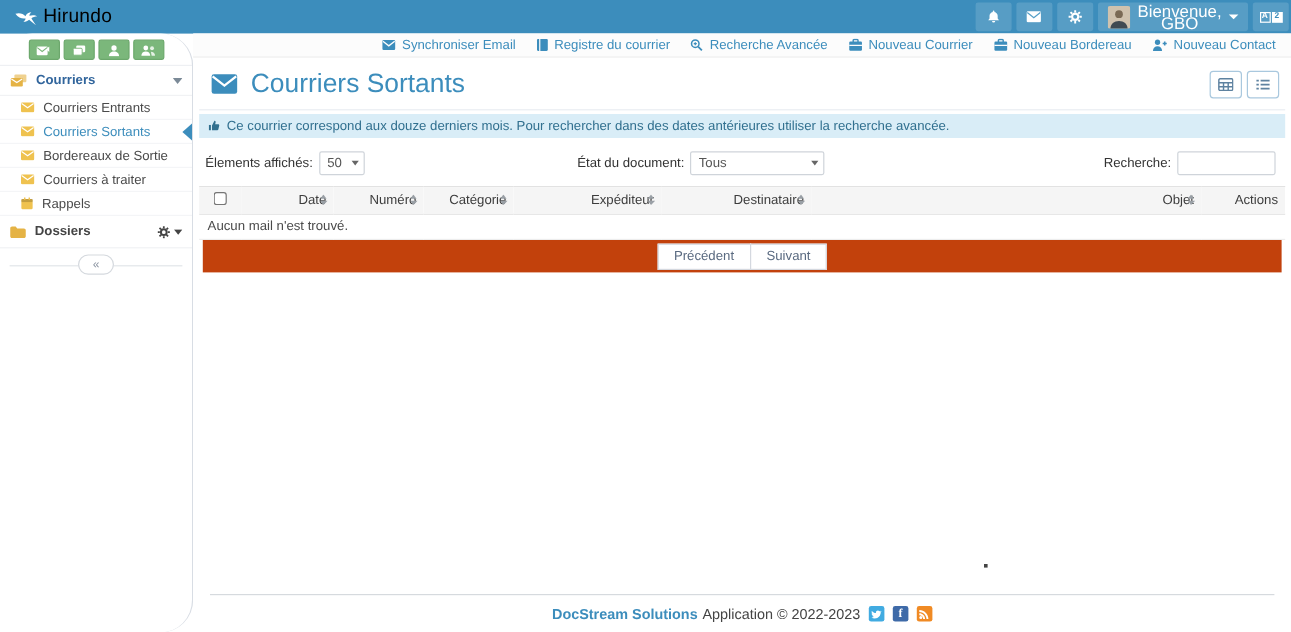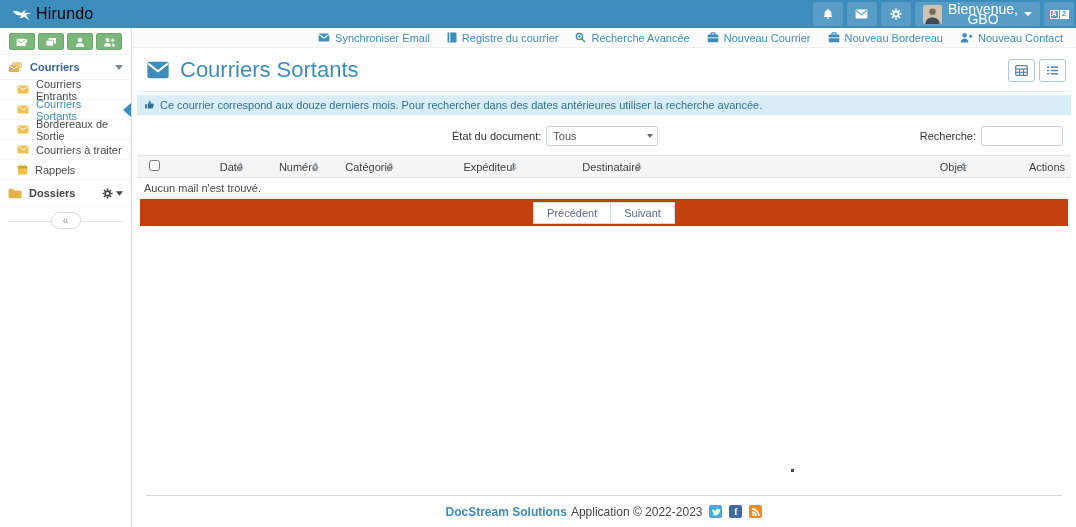--- a/index.html
+++ b/index.html
@@ -21,21 +21,21 @@
            border-top:4px solid currentColor; display:inline-block; }
   .a2 { display:flex; gap:1px; align-items:center; }
   .a2 b { font-size:7px; line-height:8px; width:9px; height:9px; display:flex; align-items:center; justify-content:center; }
   .a2 .bx1 { border:1px solid #fff; color:#fff; }
   .a2 .bx2 { background:#fff; color:#3c8dbc; }
 
   
   .split { flex:1; display:flex; min-height:0; }
 
   
-  .sidebar { width:132px; background:#fff; border-right:1px solid #d8dde4; position:relative; font-size:11px; }
+  .sidebar { width:161px; background:#fff; border-right:1px solid #d8dde4; position:relative; font-size:11px;border-radius:27px; }
   .quick-row { display:flex; gap:3px; justify-content:center; padding:5px 0 4px; border-bottom:1px solid #eef0f3; }
   .qbtn { width:26px; height:17px; background:#7bb77b; border:1px solid #6ca86c; border-radius:2px;
           display:flex; align-items:center; justify-content:center; color:#fff; cursor:pointer; }
   .menu-head { display:flex; align-items:center; gap:7px; padding:6px 8px 6px 8px; color:#31659c;
                font-weight:bold; cursor:pointer; border-bottom:1px solid #f1f2f4; }
   .menu-head .mh-caret { margin-left:auto; color:#7b8a97; }
   .side-item { display:flex; align-items:center; gap:7px; padding:0 8px 0 17px; height:20px;
                color:#4a4a4a; border-bottom:1px solid #f4f5f7; cursor:pointer; position:relative; }
   .side-item.active { color:#3c8dbc; }
   .side-item.active::after { content:""; position:absolute; right:0; top:50%; transform:translateY(-50%);
@@ -434,20 +434,29 @@
         <span>
           <svg class="i" width="11" height="11" viewBox="0 0 12 12" fill="#31708f">
             <rect x="1.2" y="5.6" width="1.8" height="4.8"></rect>
             <path d="M4 10.4V6l2.2-4.2c.8 0 1.3.6 1.1 1.4L6.9 4.9h2.7c.7 0 1.2.6 1 1.3l-.8 3.2c-.1.6-.7 1-1.3 1z"></path>
           </svg>
         </span>
         <span>Ce courrier correspond aux douze derniers mois. Pour rechercher dans des dates antérieures utiliser la recherche avancée.</span>
       </div>
 
       <div class="controls">
+        <div class="ctl ctl-length">
+          <span>Élements affichés:</span>
+          <span class="select-wrap">
+            <select style="width:38px;">
+              <option>50</option>
+            </select>
+            <span class="sel-caret"></span>
+          </span>
+        </div>
         <div class="ctl ctl-state">
           <span>État du document:</span>
           <span class="select-wrap">
             <select style="width:112px;">
               <option>Tous</option>
             </select>
             <span class="sel-caret"></span>
           </span>
         </div>
         <div class="ctl ctl-search">

